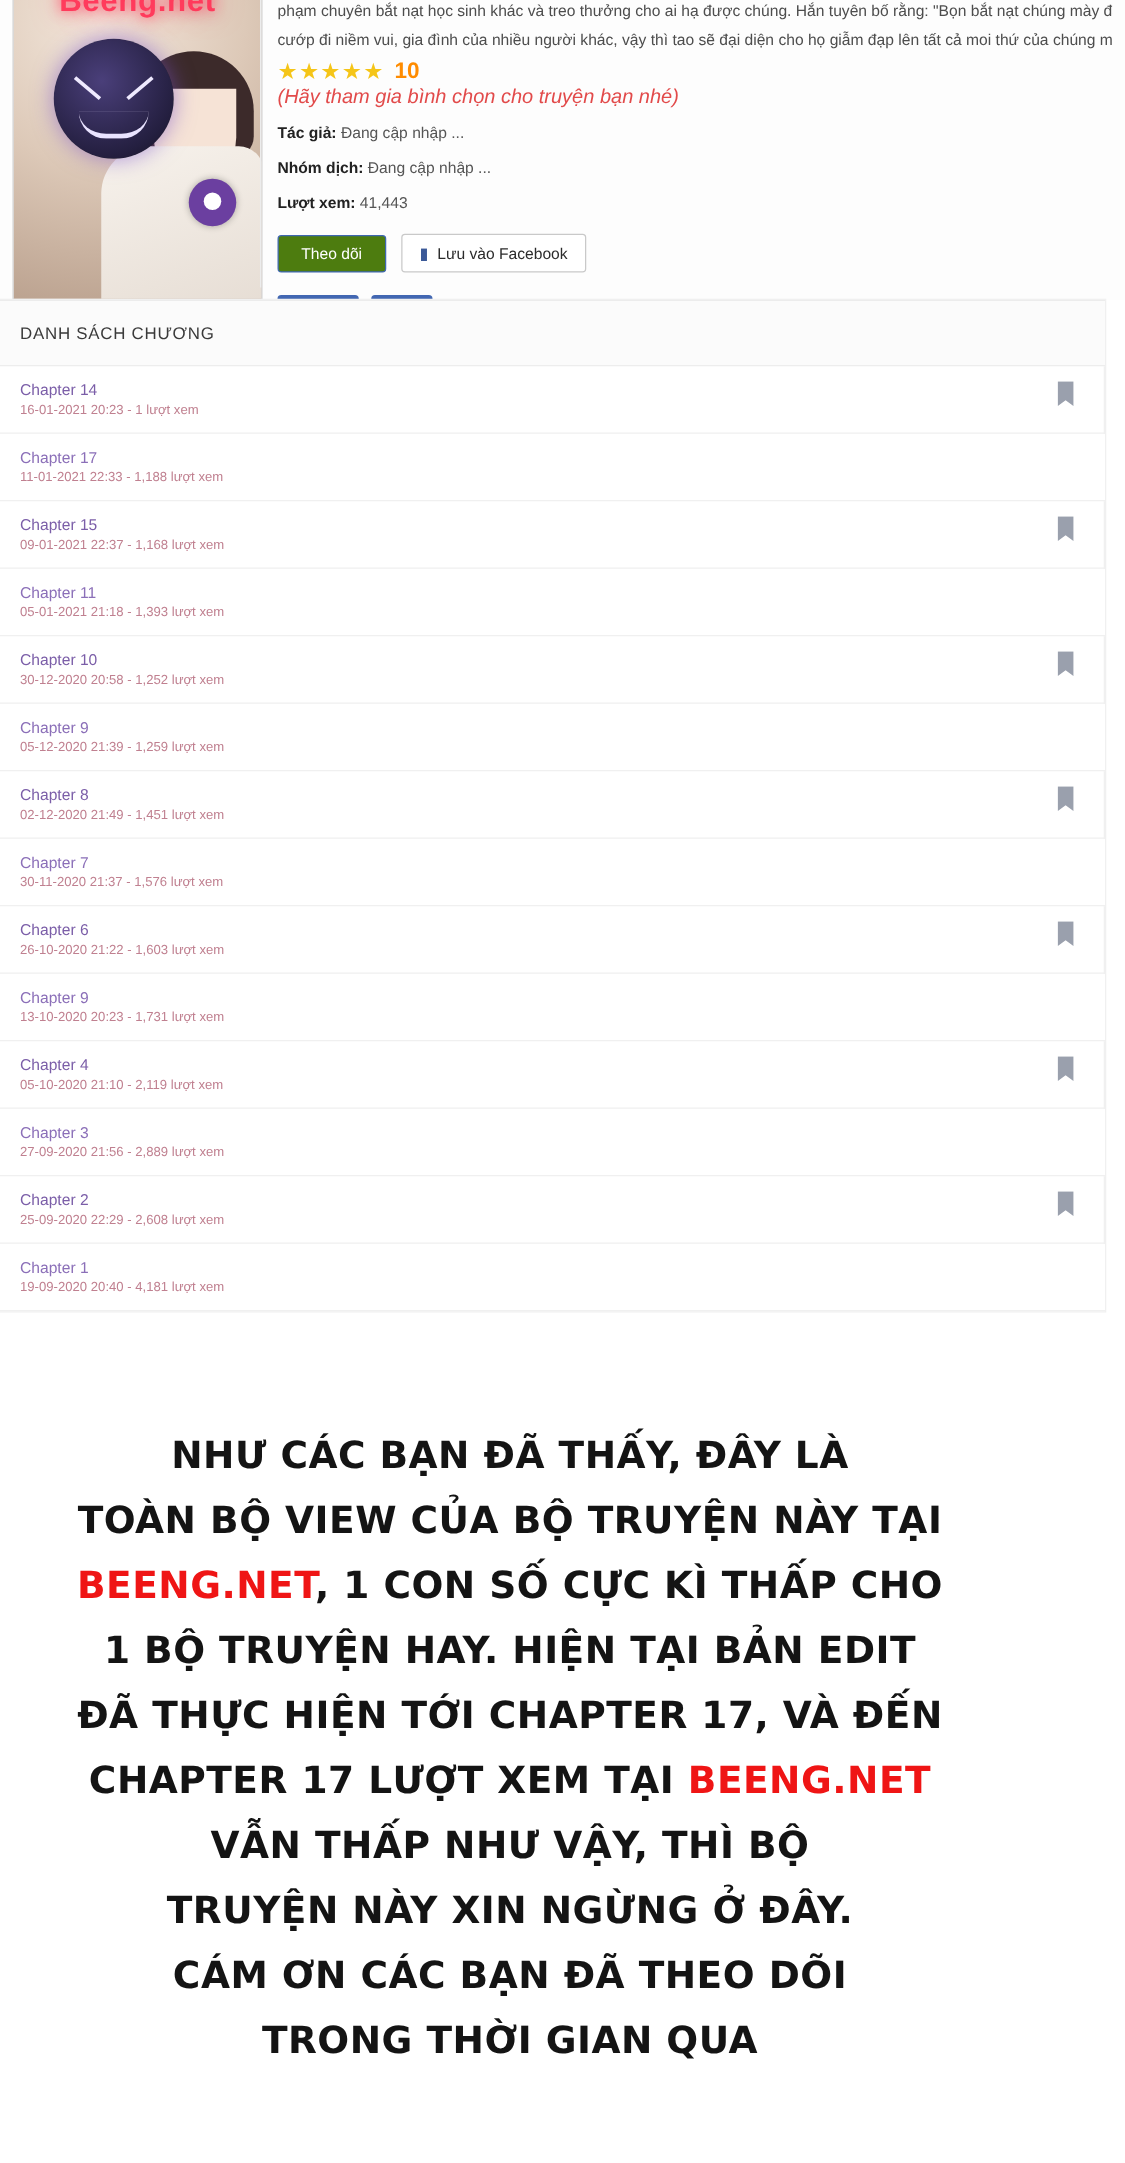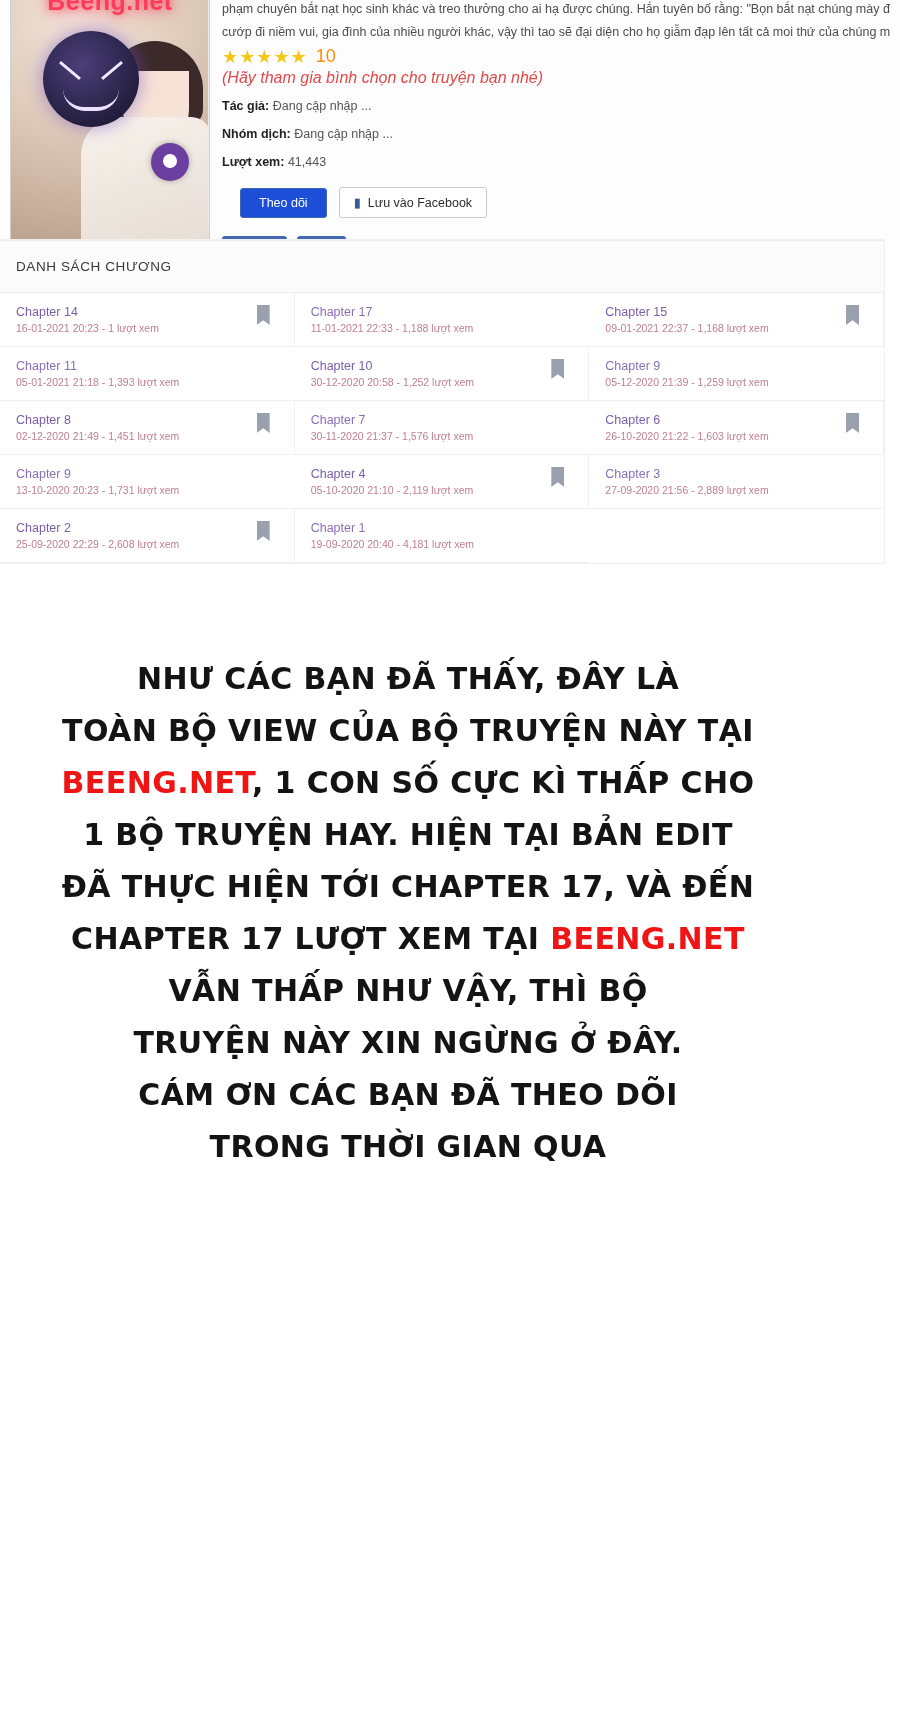--- a/index.html
+++ b/index.html
@@ -122,40 +122,39 @@
     white-space: nowrap;
     overflow: hidden;
   }
   .rating-row {
     display: flex;
     align-items: center;
     gap: 8px;
     margin-top: 4px;
   }
   .stars { color: #f5c518; font-size: 18px; letter-spacing: 1px; line-height: 18px; }
-  .rating-num { color: #ff8c00; font-size: 18px; font-weight: 400; }
+  .rating-num { color: #ff8c00; font-size: 18px; font-weight: 700; }
   .vote-note {
     color: #e24a4a;
     font-size: 16px;
     font-style: italic;
     margin-top: 2px;
   }
   .meta { font-size: 12.5px; color: #333; margin-top: 10px; line-height: 18px; }
   .meta b { color: #222; }
   .meta .v { color: #555; }
   .btn-row { display: flex; gap: 12px; margin-top: 16px; align-items: center; }
   .btn-follow {
-    background: #1d4ed8;
+    background: #4d7c0f;
     color: #fff;
     border: 1px solid #3f67b0;
     border-radius: 3px;
     font-size: 12.5px;
     padding: 7px 18px;
     cursor: pointer;
-    margin-left: 18px;
   }
   .btn-save {
     background: #fff;
     color: #2b2b2b;
     border: 1px solid #c9c9c9;
     border-radius: 3px;
     font-size: 12.5px;
     padding: 7px 14px;
     cursor: pointer;
     display: flex;
@@ -197,21 +196,21 @@
   .chapters-head {
     padding: 18px 16px;
     font-size: 13.5px;
     letter-spacing: .6px;
     color: #3a3a3a;
     background: #fbfbfb;
     border-bottom: 1px solid #ededed;
   }
   .chap-grid {
     display: grid;
-    grid-template-columns: 1fr 1fr 1fr;
+    grid-template-columns: 1fr;
   }
   .chap-cell {
     position: relative;
     border-bottom: 1px solid #f0f0f0;
     padding: 12px 16px 12px 16px;
     min-height: 46px;
   }
   .chap-cell.left { border-right: 1px solid #f0f0f0; }
   .chap-title {
     color: #7b5ea8;

